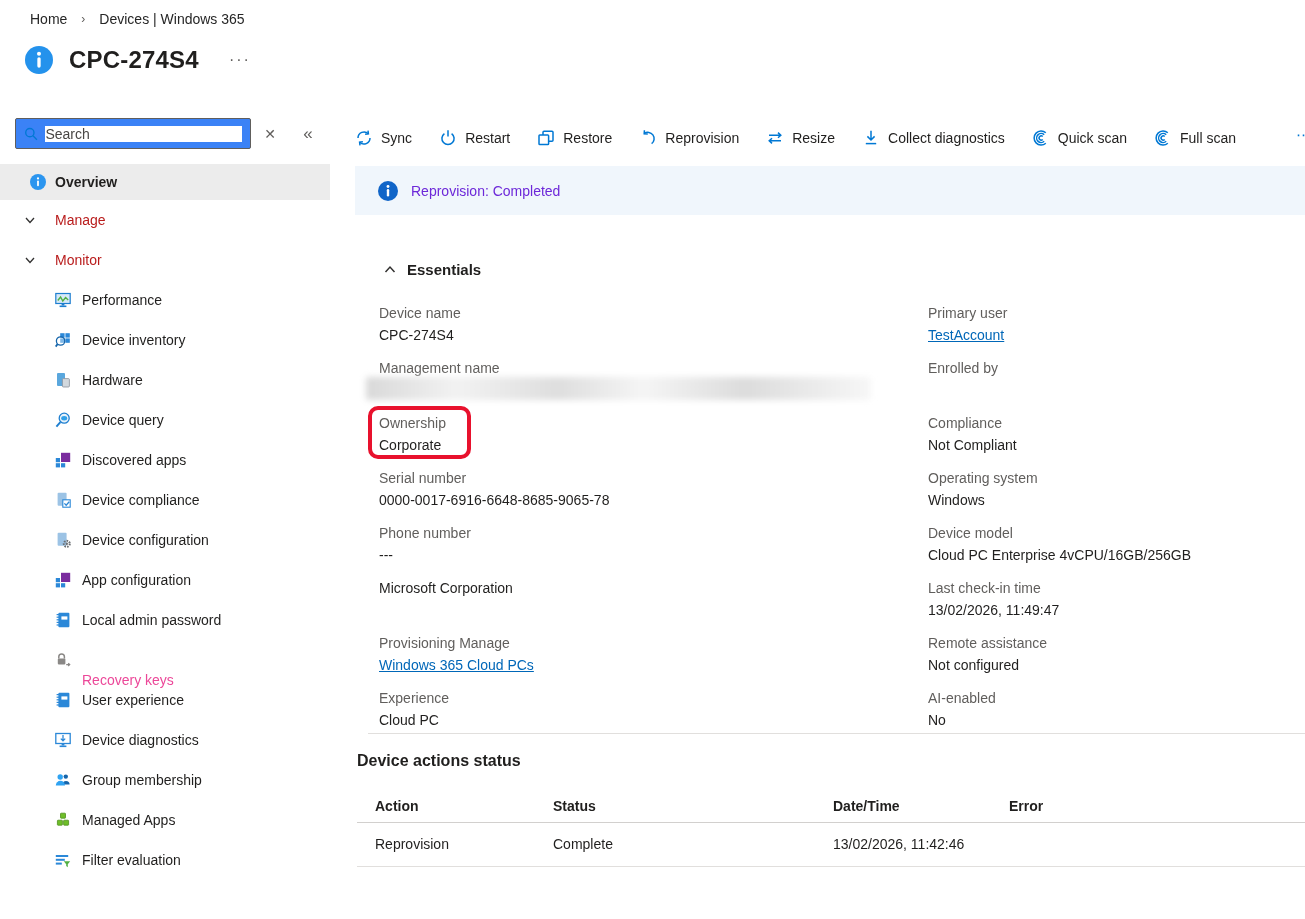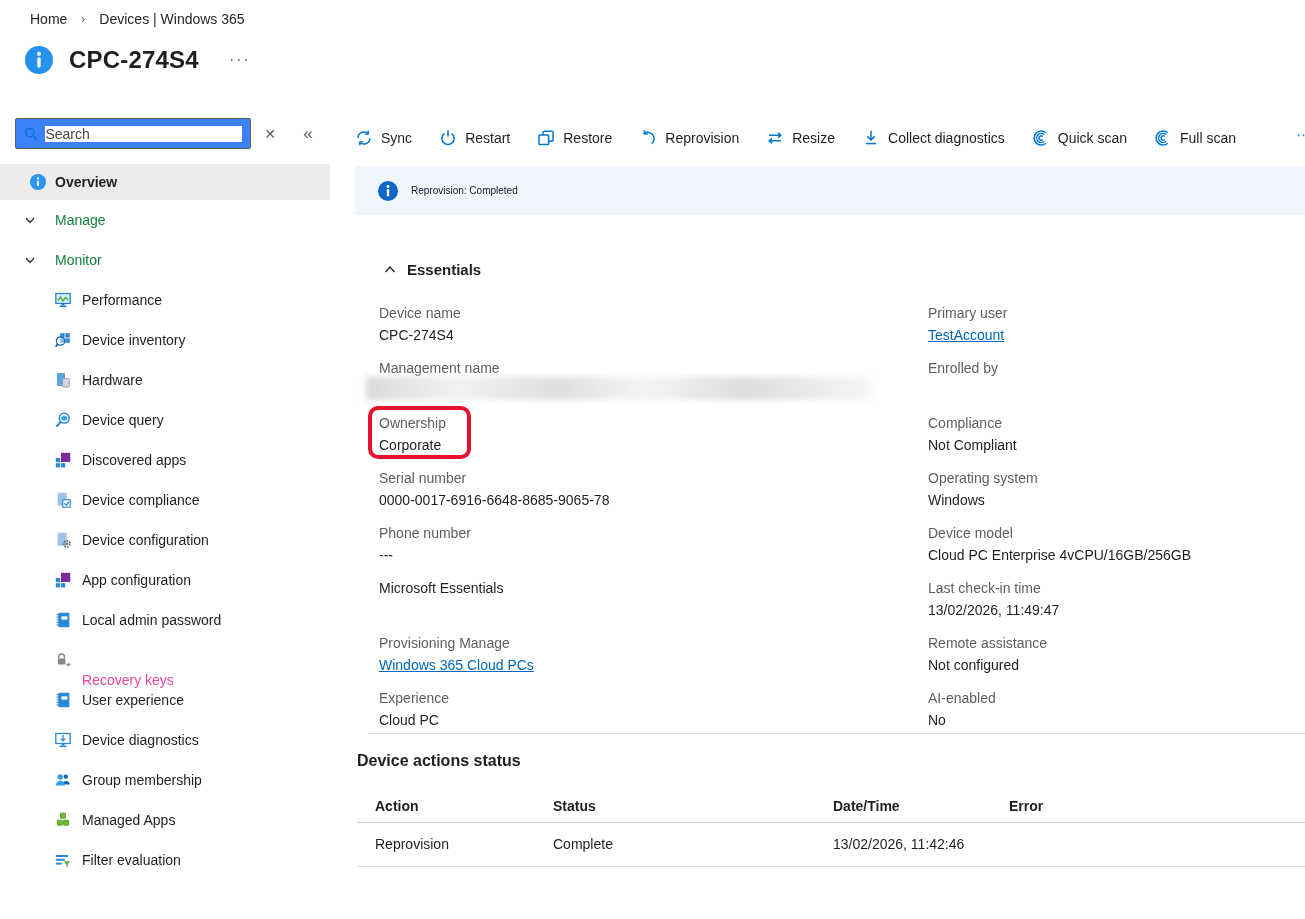--- a/index.html
+++ b/index.html
@@ -22,38 +22,38 @@
   .search-box { width:236px; height:31px; border:1px solid #605e5c; border-radius:2px;
     display:flex; align-items:center; padding:0 8px; background:#3b82f6; }
   .search-box input { border:none; outline:none; font-size:14px; width:100%;
     font-family:"Liberation Sans", sans-serif; color:#201f1e; }
   .search-box input::placeholder { color:#484644; }
   .side-btn { color:#605e5c; font-size:14px; width:38px; text-align:center; cursor:pointer; }
   .nav { margin-top:15px; }
   .nav-row { height:40px; display:flex; align-items:center; font-size:14px; cursor:pointer; }
   .nav-row.selected { background:#ececec; height:36px; font-weight:bold; }
   .lvl-root { padding-left:30px; gap:9px; }
-  .lvl-group { padding-left:24px; gap:19px; color:#15803d; }
+  .lvl-group { padding-left:24px; gap:19px; color:#b91c1c; }
   .lvl-child { padding-left:55px; gap:11px; }
   .nav-icon { width:16px; height:16px; flex:0 0 16px; }
   .chev { width:12px; height:12px; flex:0 0 12px; }
   .disabled-label { color:#ec4899;margin-top:40px; }
 
   
   .toolbar { left:355px; top:118px; height:40px; display:flex; align-items:center; gap:27px; }
   .tb-btn { display:flex; align-items:center; gap:8px; font-size:14px; color:#201f1e;
     cursor:pointer; white-space:nowrap; }
   .tb-icon { width:18px; height:18px; }
   .tb-overflow { left:1296px; top:126px; color:#0078d4; font-size:15px; cursor:pointer; }
 
   
   .banner { left:355px; top:166px; width:950px; height:49px; background:#f0f6fc;
     display:flex; align-items:center; padding-left:23px; gap:13px; }
   .banner-icon { width:20px; height:20px; }
-  .banner-text { font-size:10px; color:#0f172a; }
+  .banner-text { font-size:14px; color:#6d28d9; }
 
   
   .ess-head { left:383px; top:261px; display:flex; align-items:center; gap:10px; cursor:pointer; }
   .ess-title { font-size:15px; font-weight:bold; color:#201f1e; }
   .field { width:440px; }
   .f-label { font-size:14px; color:#605e5c; line-height:22px; }
   .f-value { font-size:14px; color:#201f1e; line-height:22px; white-space:nowrap; }
   .f-link { color:#0067b8; text-decoration:underline; cursor:pointer; }
   .redacted-bar { left:366px; top:377px; width:505px; height:23px; border-radius:2px;
     background:linear-gradient(90deg,#d9d9d9 0%,#f2f2f2 18%,#dedede 38%,#f5f5f5 55%,#dcdcdc 75%,#f7f7f7 100%);
@@ -392,21 +392,21 @@
 <div class="abs annotation"></div>
 <div class="abs field" style="left:379px; top:467px;">
   <div class="f-label">Serial number</div>
   <div class="f-value">0000-0017-6916-6648-8685-9065-78</div>
 </div>
 <div class="abs field" style="left:379px; top:522px;">
   <div class="f-label">Phone number</div>
   <div class="f-value">---</div>
 </div>
 <div class="abs field" style="left:379px; top:577px;">
-  <div class="f-value">Microsoft Essentials</div>
+  <div class="f-value">Microsoft Corporation</div>
 </div>
 <div class="abs field" style="left:379px; top:632px;">
   <div class="f-label">Provisioning Manage</div>
   <div class="f-value f-link">Windows 365 Cloud PCs</div>
 </div>
 <div class="abs field" style="left:379px; top:687px;">
   <div class="f-label">Experience</div>
   <div class="f-value">Cloud PC</div>
 </div>
 

